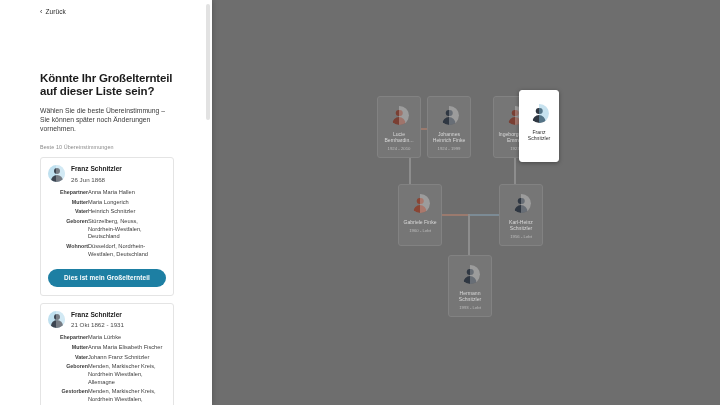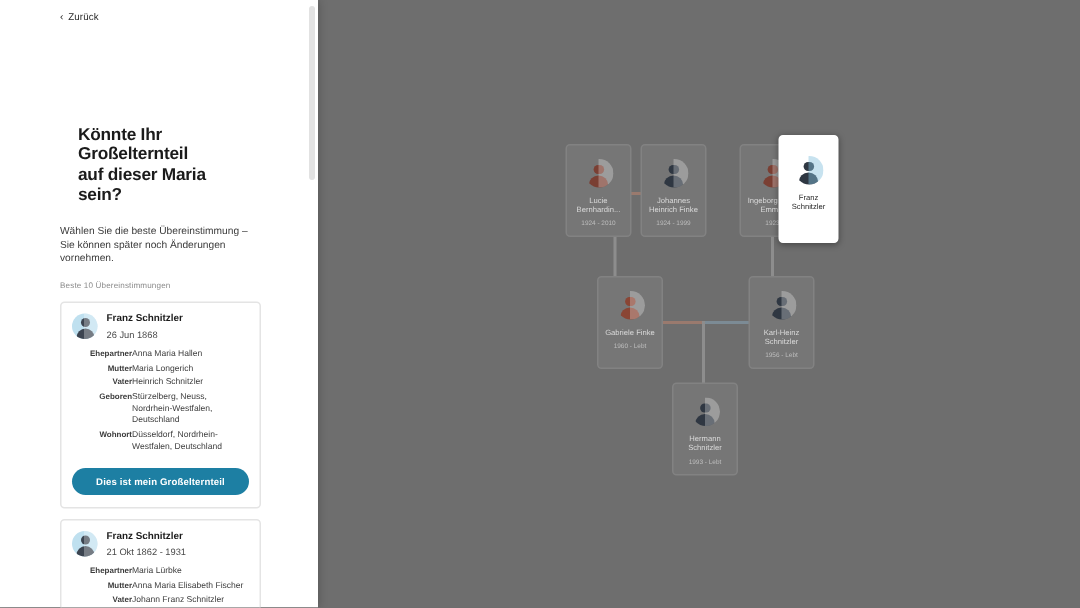--- a/index.html
+++ b/index.html
@@ -25,21 +25,21 @@
   .back-row{
     position:absolute;left:40px;top:8px;
     display:flex;align-items:center;gap:3px;
     font-size:6.5px;color:#2b2b2b;letter-spacing:.1px;
   }
   .back-chev{font-size:7px;line-height:1;color:#2b2b2b;}
 
   .panel-inner{position:absolute;left:40px;top:72px;width:136px;}
 
   h1.title{
-    margin:12px;font-size:11.5px;line-height:13.4px;font-weight:bold;
+    margin:0;font-size:11.5px;line-height:13.4px;font-weight:bold;
     color:#1b1b1b;letter-spacing:-0.15px;
   }
   p.subtitle{
     margin:7px 0 0 0;font-size:6.8px;line-height:9.2px;color:#3a3a3a;
   }
   .matches-count{
     margin-top:11px;font-size:5.4px;color:#8a8a8a;letter-spacing:.1px;
   }
 
   
@@ -212,21 +212,21 @@
 <div id="panel">
 
   <div class="back-row">
     <span class="back-chev">‹</span>
     <span>Zurück</span>
   </div>
 
   <div class="panel-inner">
     <h1 class="title">
       <span>Könnte Ihr Großelternteil</span><br>
-      <span>auf dieser Maria sein?</span>
+      <span>auf dieser Liste sein?</span>
     </h1>
 
     <p class="subtitle">Wählen Sie die beste Übereinstimmung – Sie können später noch Änderungen vornehmen.</p>
 
     <div class="matches-count">Beste 10 Übereinstimmungen</div>
 
     <div class="card">
       <div class="card-head">
         <span class="avatar">
           <span class="head"></span>

